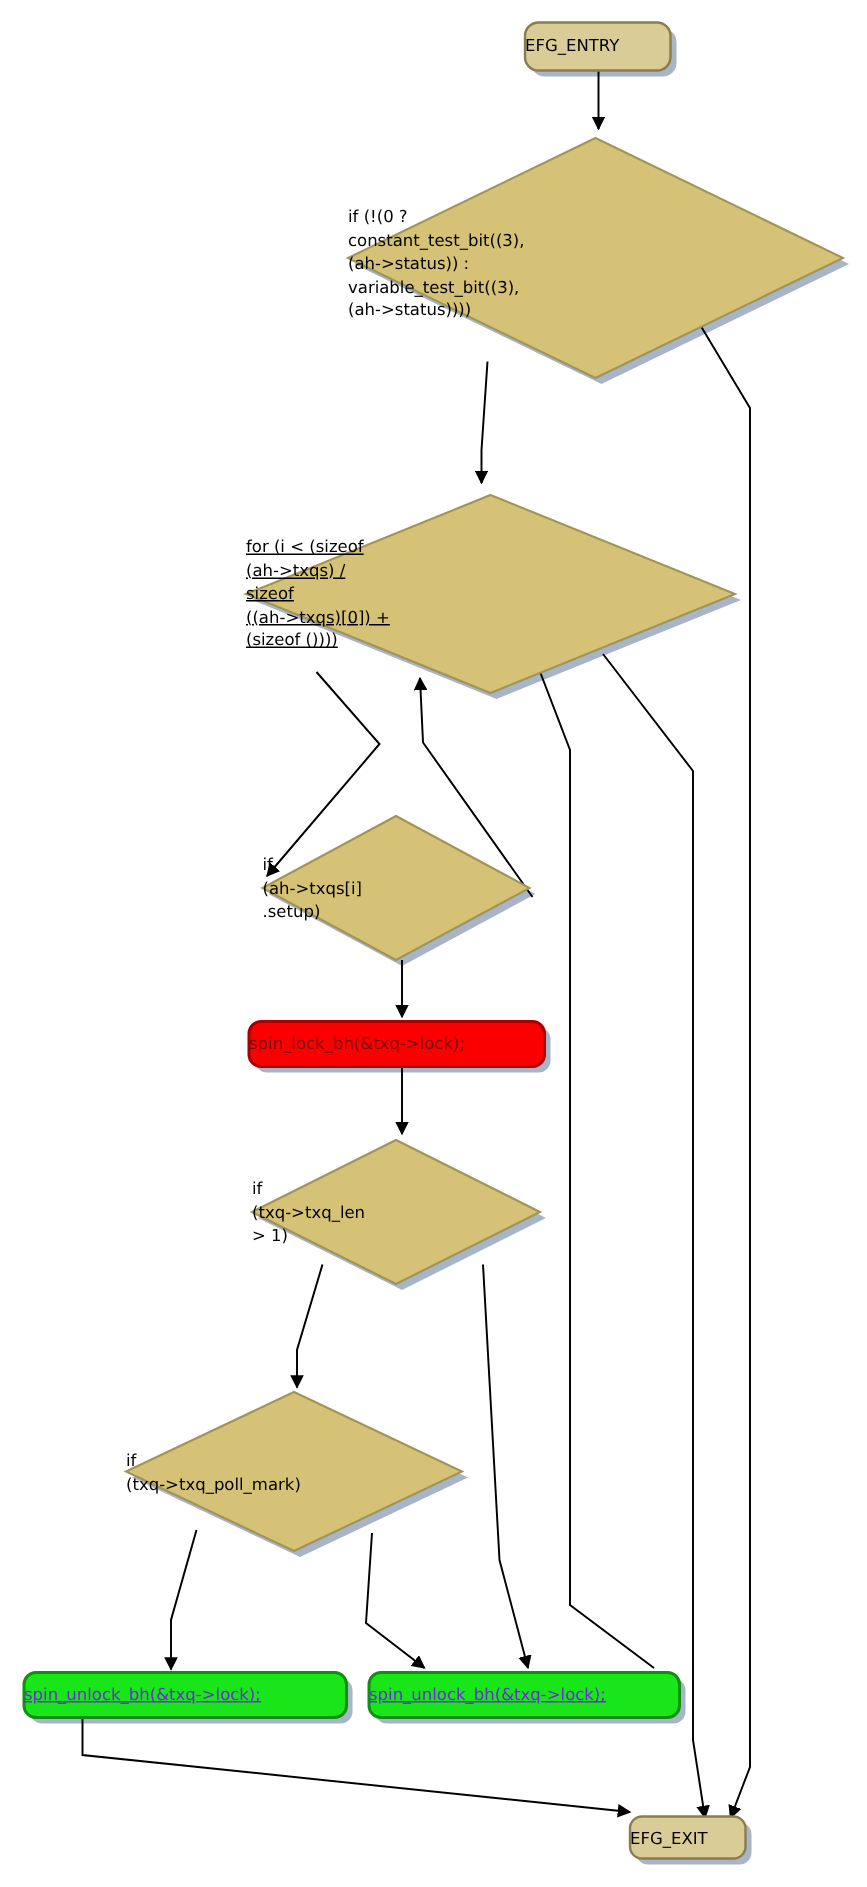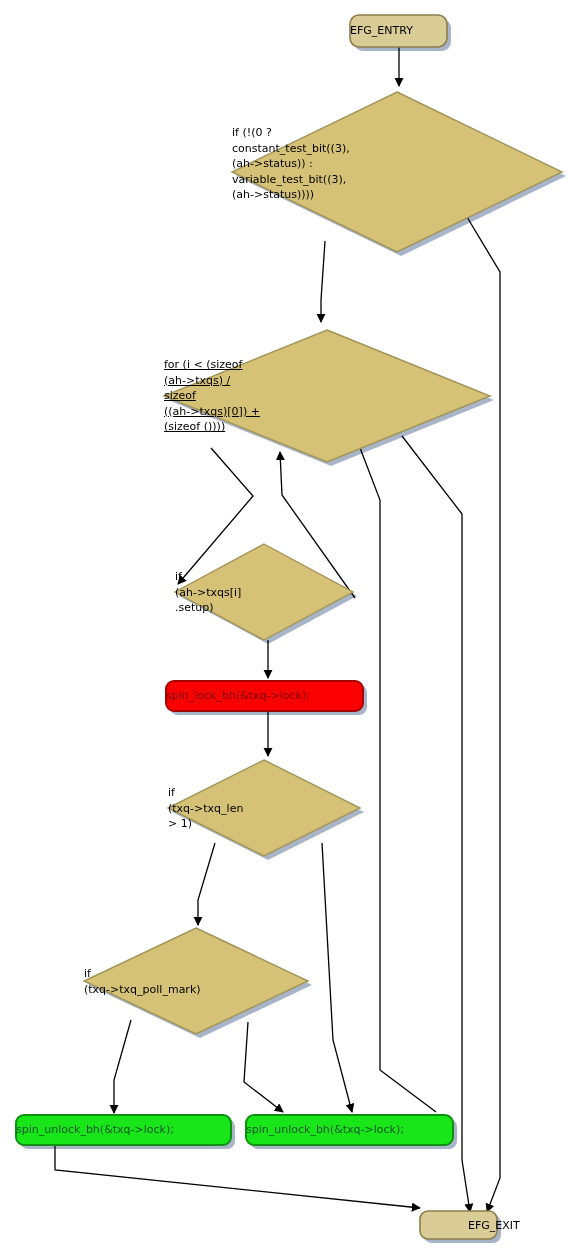--- a/index.html
+++ b/index.html
@@ -11,21 +11,21 @@
   .node-text{
     position:absolute;
     font-size:11px;
     line-height:15.5px;
     color:#000000;
     white-space:pre;
     pointer-events:none;
     letter-spacing:0px;
   }
   .t-red{color:#7a0000;}
-  .t-green{color:#14532d;}
+  .t-green{color:#6d28d9;text-decoration:underline;}
 </style>
 </head>
 <body>
 
 <svg id="canvas" viewBox="0 0 578 1258" xmlns="http://www.w3.org/2000/svg">
   <defs>
     <marker id="arrow" viewBox="0 0 10 10" refX="9" refY="5" markerWidth="7" markerHeight="7" orient="auto-start-reverse">
       <path d="M 0 0 L 10 5 L 0 10 z" fill="#000000"></path>
     </marker>
   </defs>
@@ -92,21 +92,21 @@
     <rect x="16" y="1115" width="215" height="30" rx="8" fill="#19e619" stroke="#109010" stroke-width="2"></rect>
 
     <rect x="246" y="1115" width="207" height="30" rx="8" fill="#19e619" stroke="#109010" stroke-width="2"></rect>
 
     <rect x="420" y="1211" width="77" height="28" rx="8" fill="#d9cc96" stroke="#8a7d4a" stroke-width="1.6"></rect>
   </g>
 </svg>
 
 <div class="node-text" style="left:350px;top:23px;width:97px;">EFG_ENTRY</div>
 
-<div class="node-text" style="left:232px;top:125px;width:330px;">if (!(0 ?
+<div class="node-text" style="left:232px;top:137px;width:330px;">if (!(0 ?
 constant_test_bit((3),
 (ah-&gt;status)) :
 variable_test_bit((3),
 (ah-&gt;status))))</div>
 
 <div class="node-text" style="left:164px;top:357px;width:326px;text-decoration:underline;">for (i &lt; (sizeof
 (ah-&gt;txqs) /
 sizeof
 ((ah-&gt;txqs)[0]) +
 (sizeof ())))</div>
@@ -121,13 +121,13 @@
 (txq-&gt;txq_len
 &gt; 1)</div>
 
 <div class="node-text" style="left:84px;top:966px;width:224px;">if
 (txq-&gt;txq_poll_mark)</div>
 
 <div class="node-text t-green" style="left:16px;top:1122px;width:215px;">spin_unlock_bh(&amp;txq-&gt;lock);</div>
 
 <div class="node-text t-green" style="left:246px;top:1122px;width:207px;">spin_unlock_bh(&amp;txq-&gt;lock);</div>
 
-<div class="node-text" style="left:420px;top:1218px;width:77px;padding-left:48px;">EFG_EXIT</div>
+<div class="node-text" style="left:420px;top:1218px;width:77px;">EFG_EXIT</div>
 
 </body></html>

